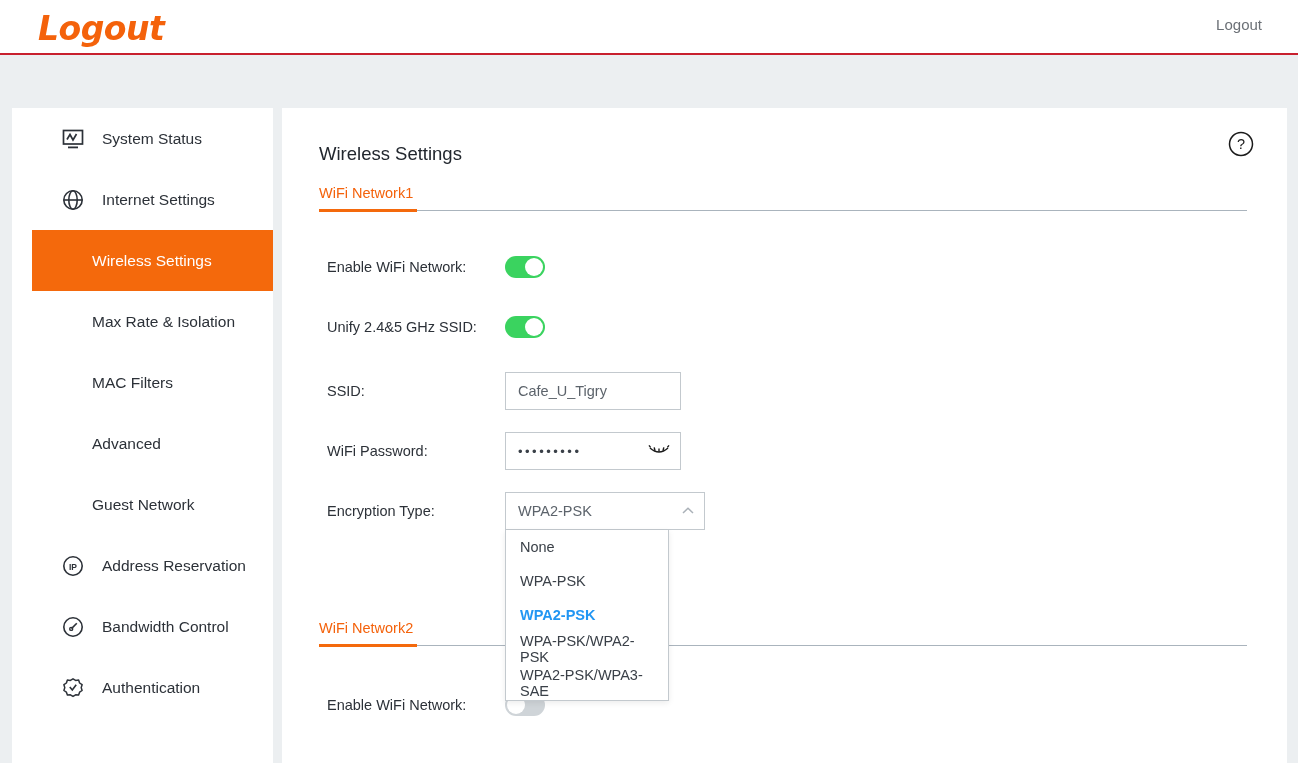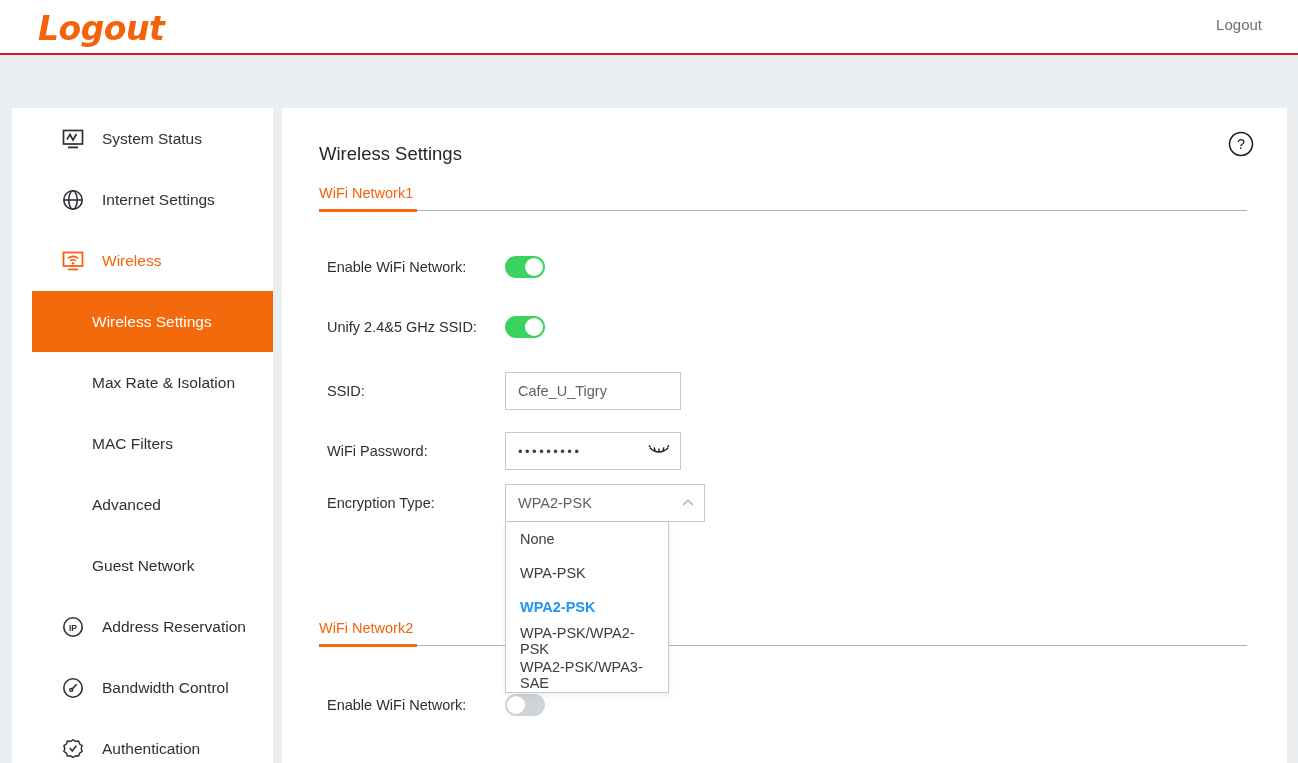--- a/index.html
+++ b/index.html
@@ -170,32 +170,20 @@
       <span class="ico">
         <svg width="24" height="24" viewBox="0 0 24 24">
           <circle cx="12" cy="12" r="9.2" fill="none" stroke="#2c3138" stroke-width="1.6"></circle>
           <ellipse cx="12" cy="12" rx="4.2" ry="9.2" fill="none" stroke="#2c3138" stroke-width="1.6"></ellipse>
           <line x1="2.8" y1="12" x2="21.2" y2="12" stroke="#2c3138" stroke-width="1.6"></line>
         </svg>
       </span>
       <span class="lbl">Internet Settings</span>
     </div>
 
-    <div class="nav-item active-parent">
-      <span class="ico">
-        <svg width="24" height="24" viewBox="0 0 24 24">
-          <rect x="2.5" y="3.5" width="19" height="13.5" fill="none" stroke="#f4620b" stroke-width="1.8"></rect>
-          <path d="M7 9.5 A7 7 0 0 1 17 9.5" fill="none" stroke="#f4620b" stroke-width="1.6"></path>
-          <path d="M9.2 12 A4 4 0 0 1 14.8 12" fill="none" stroke="#f4620b" stroke-width="1.6"></path>
-          <circle cx="12" cy="14.3" r="1.2" fill="#f4620b"></circle>
-          <rect x="7" y="19.5" width="10" height="1.8" fill="#f4620b"></rect>
-        </svg>
-      </span>
-      <span class="lbl">Wireless</span>
-    </div>
 
     <div class="nav-item sub active">
       <span class="lbl">Wireless Settings</span>
     </div>
     <div class="nav-item sub">
       <span class="lbl">Max Rate &amp; Isolation</span>
     </div>
     <div class="nav-item sub">
       <span class="lbl">MAC Filters</span>
     </div>
@@ -283,21 +271,21 @@
             <line x1="2.6" y1="3.4" x2="1" y2="1.4" stroke="#1a1a1a" stroke-width="1.4"></line>
             <line x1="7" y1="6.6" x2="6.2" y2="3.4" stroke="#1a1a1a" stroke-width="1.4"></line>
             <line x1="11" y1="7.8" x2="11" y2="4.4" stroke="#1a1a1a" stroke-width="1.4"></line>
             <line x1="15" y1="6.6" x2="15.8" y2="3.4" stroke="#1a1a1a" stroke-width="1.4"></line>
             <line x1="19.4" y1="3.4" x2="21" y2="1.4" stroke="#1a1a1a" stroke-width="1.4"></line>
           </svg>
         </span>
       </div>
     </div>
 
-    <div class="frow" style="top:376px;justify-content:space-between;">
+    <div class="frow" style="top:384px;justify-content:space-between;">
       <div class="flabel">Encryption Type:</div>
       <div class="select-wrap">
         <div class="select-box">
           <span>WPA2-PSK</span>
           <span class="chev">
             <svg width="14" height="14" viewBox="0 0 14 14">
               <polyline points="2,9 7,4.2 12,9" fill="none" stroke="#aab1b8" stroke-width="1.5"></polyline>
             </svg>
           </span>
         </div>

